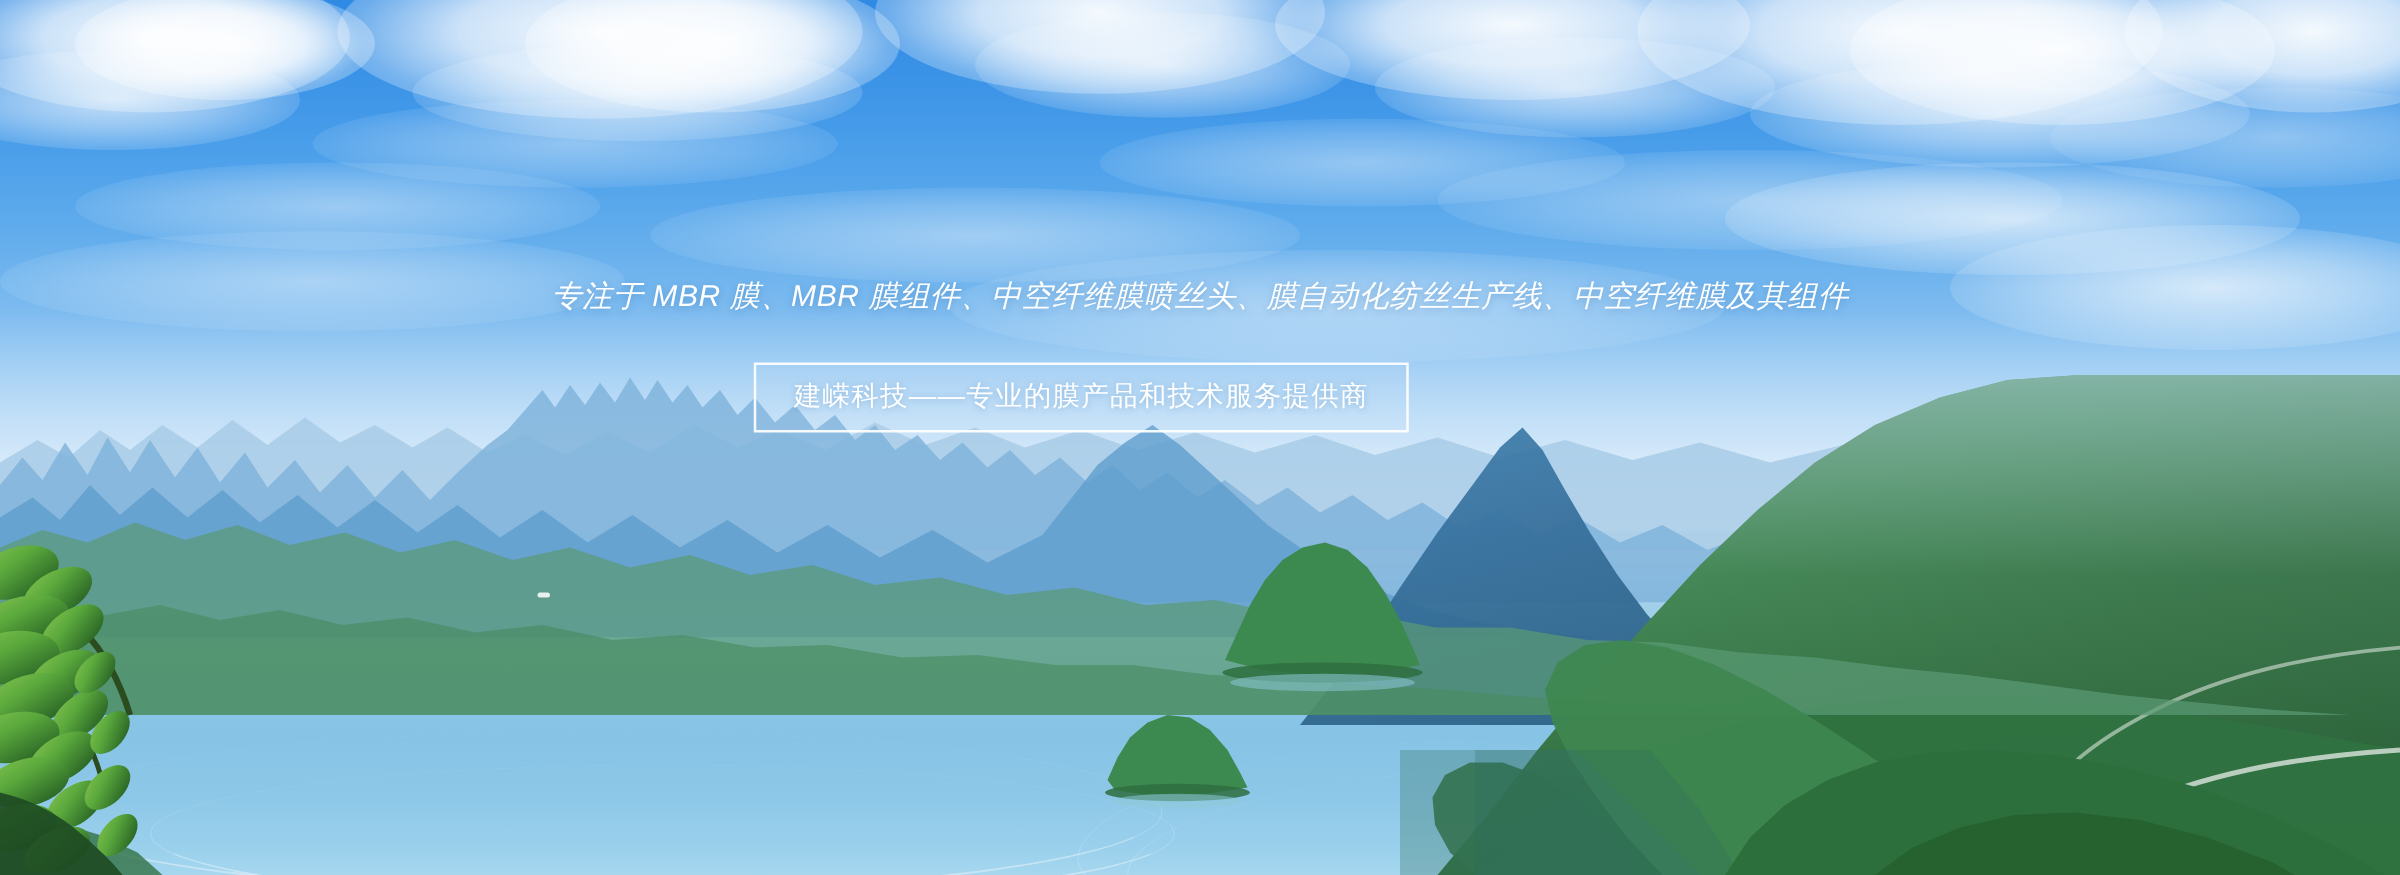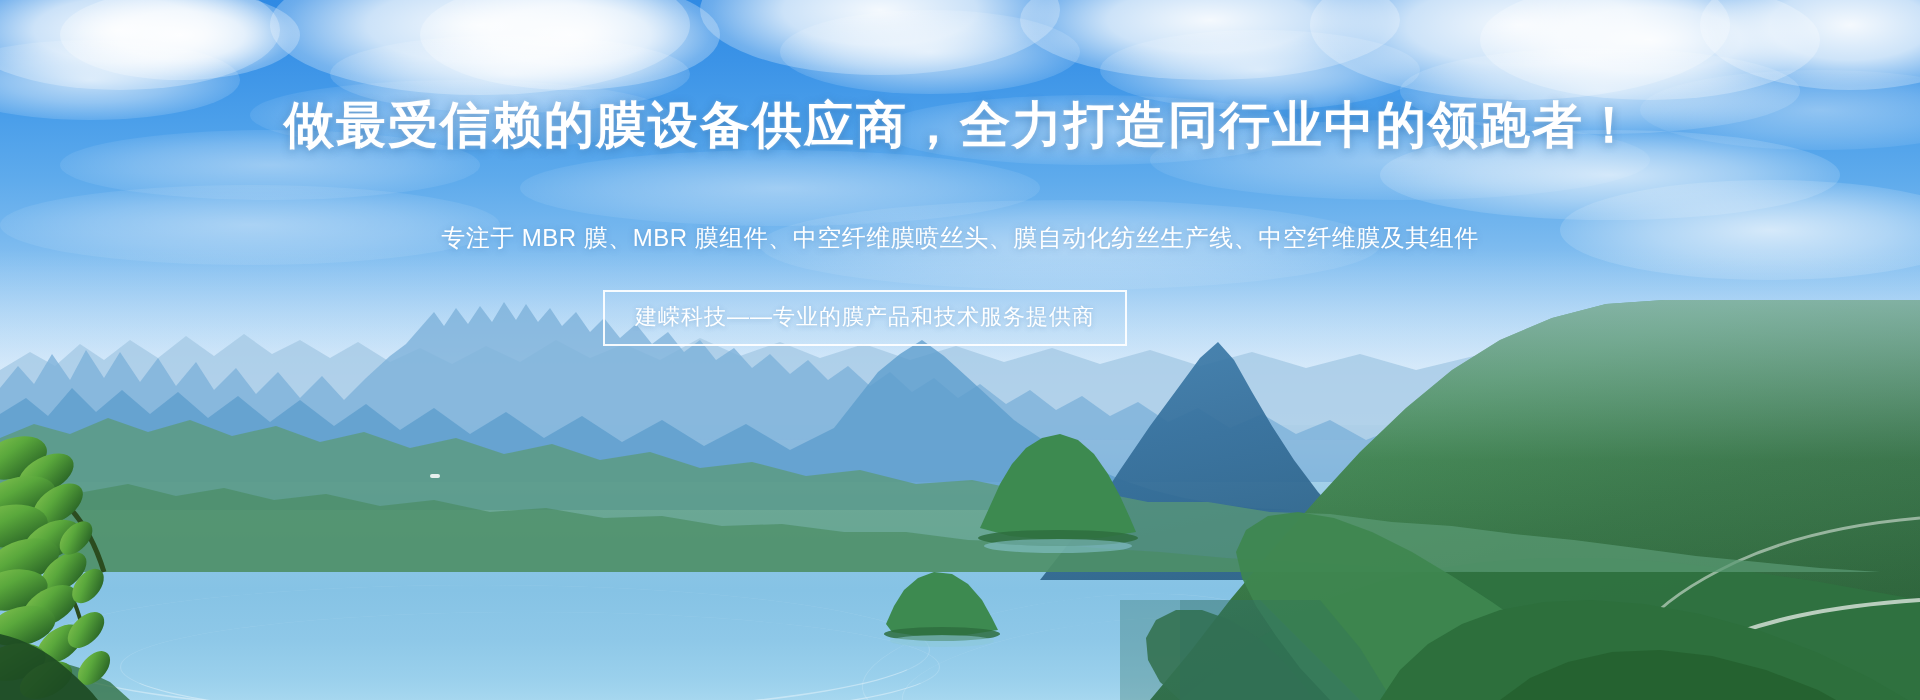--- a/index.html
+++ b/index.html
@@ -95,20 +95,21 @@
     white-space:nowrap;
   }
   .subtitle {
     position:absolute; left:0; top:222px; width:1920px;
     text-align:center;
     font-family:"Liberation Sans","DejaVu Sans",sans-serif;
     font-size:24px; font-weight:normal; color:#ffffff;
     letter-spacing:0.5px; line-height:1.3;
     text-shadow:0 1px 6px rgba(40,100,160,0.35);
     white-space:nowrap;
+    font-style:italic;
   }
   .tagwrap {
     position:absolute; left:0; top:290px; width:1730px;
     text-align:center;
   }
   .tagbox {
     display:inline-block;
     border:2px solid rgba(255,255,255,0.92);
     padding:10px 30px 12px 30px;
     font-family:"Liberation Sans","DejaVu Sans",sans-serif;
@@ -337,21 +338,20 @@
   <div class="layer" style="top:540px; z-index:30;">
     <svg width="1920" height="160" viewBox="0 0 1920 160" preserveAspectRatio="none">
       <path fill="#2d6f3c" d="M1380,160 L1400,130 L1428,104 L1462,84 L1500,70 L1544,62 L1592,60 L1644,64 L1700,74
         L1758,90 L1816,112 L1870,138 L1908,160 Z"></path>
       <path fill="#25602f" opacity="0.9" d="M1500,160 L1530,138 L1568,122 L1612,112 L1660,110 L1712,116 L1766,130
         L1818,150 L1836,160 Z"></path>
     </svg>
   </div>
 
   <div class="overlay">
-    <div class="headline">做最受信赖的膜设备供应商，全力打造同行业中的领跑者！</div>
 
     <div class="subtitle">专注于 MBR 膜、MBR 膜组件、中空纤维膜喷丝头、膜自动化纺丝生产线、中空纤维膜及其组件</div>
 
     <div class="tagwrap">
       <div class="tagbox">建嵘科技——专业的膜产品和技术服务提供商</div>
     </div>
   </div>
 
 </div>
 

